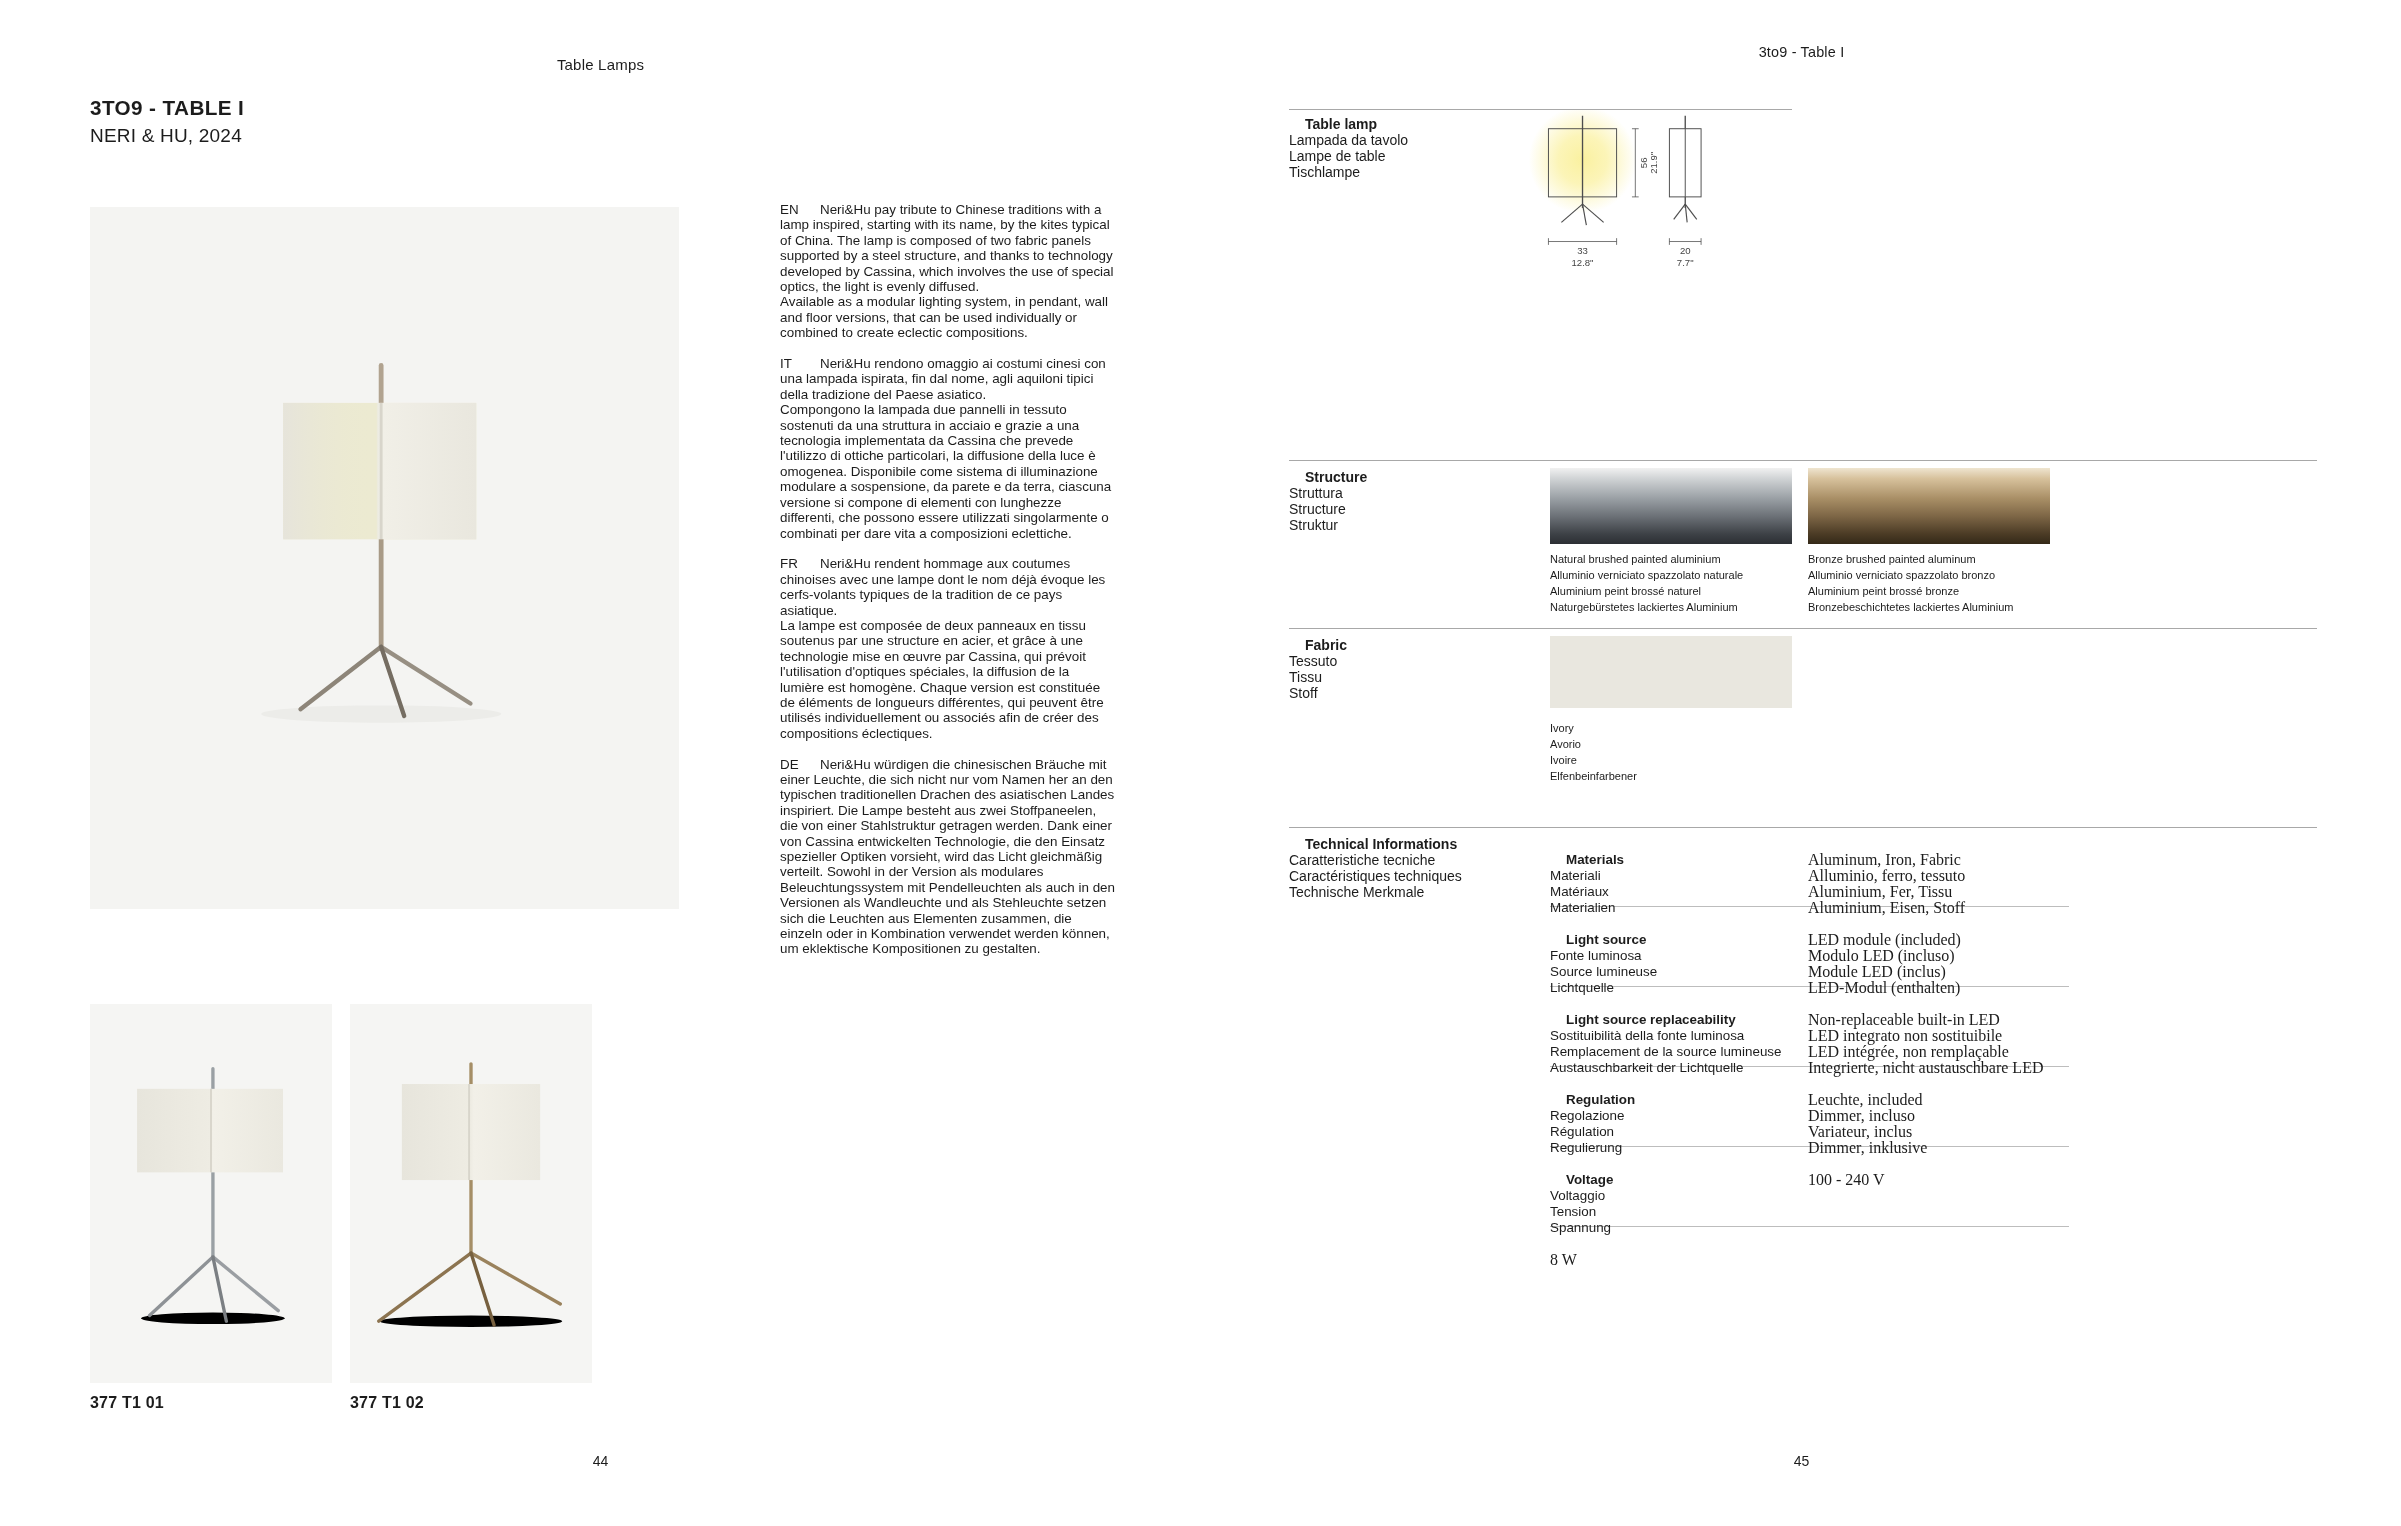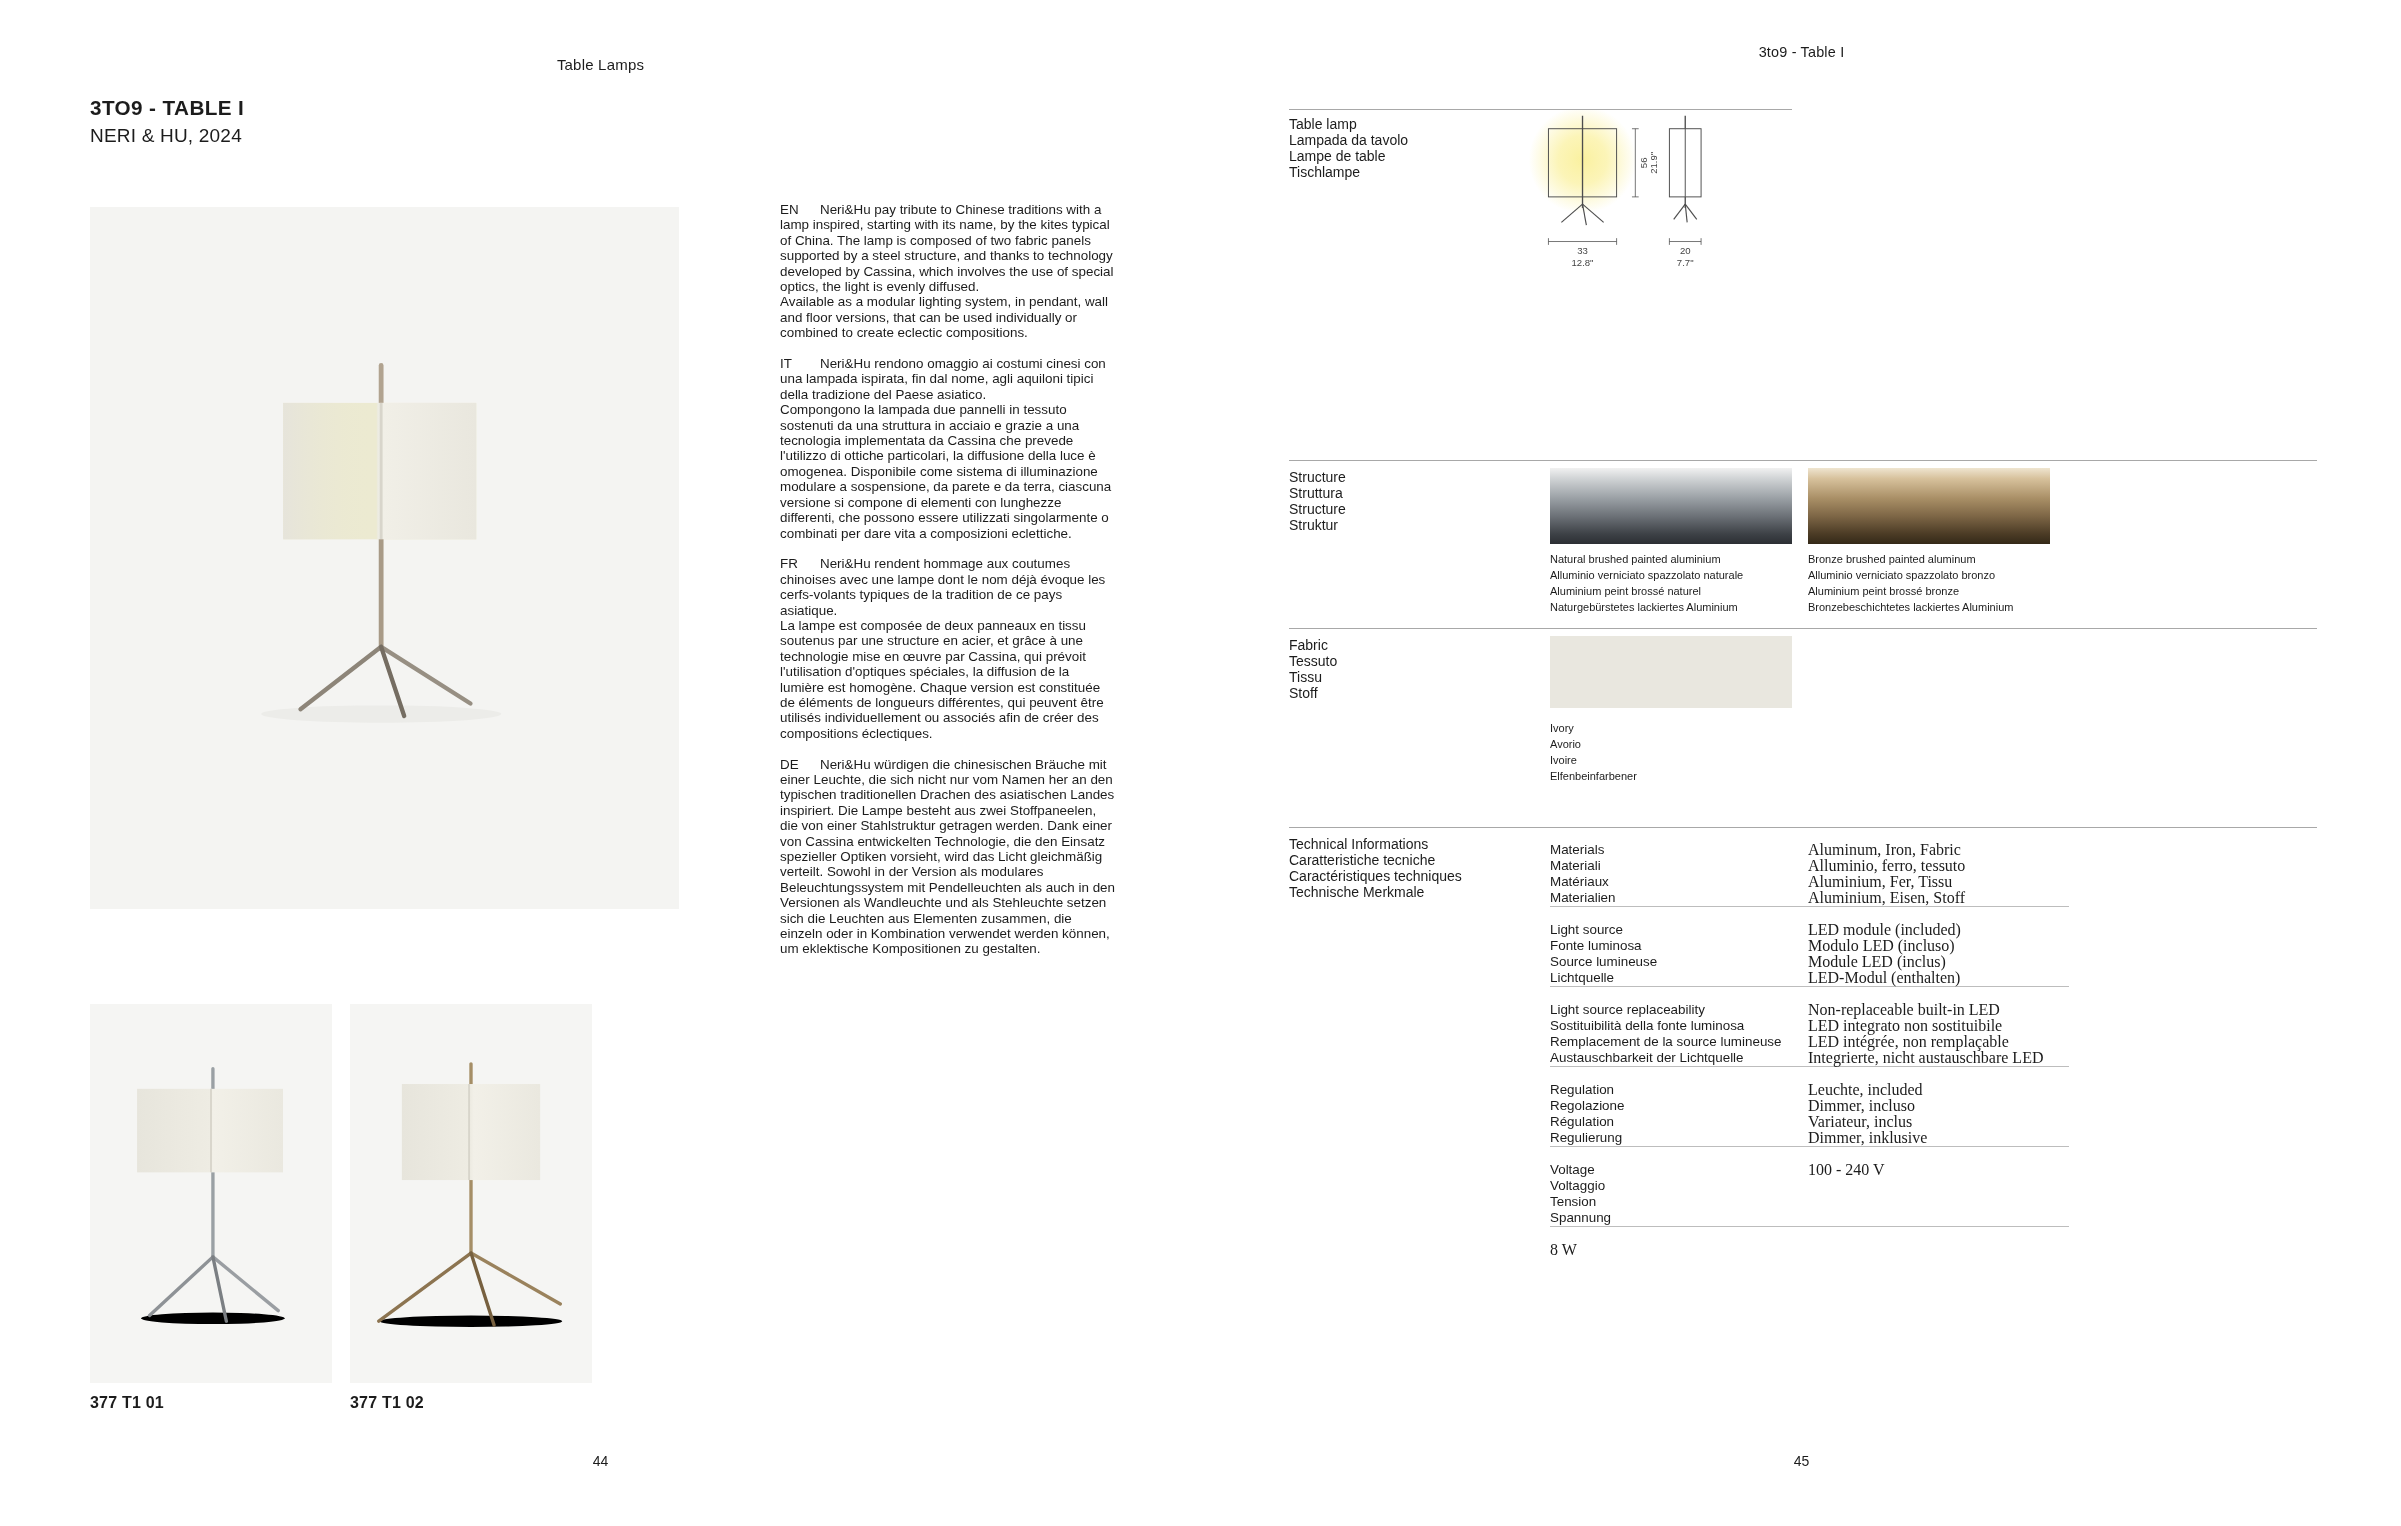--- a/index.html
+++ b/index.html
@@ -26,32 +26,32 @@
   .descriptions p { margin-top:15.4px; }
   .descriptions p:first-child { margin-top:4px; }
   .descriptions .lang { display:inline-block; min-width:40px; }
   .descriptions .desc-text { white-space:pre-line; }
 
   .thumb { position:absolute; width:242px; height:379px; background:#f5f5f3; }
   .thumb-caption { position:absolute; font-size:16px; letter-spacing:0.2px;font-weight:bold; }
 
   .label-block { position:absolute; font-size:14px; line-height:16px; }
   .label-block div { white-space:nowrap; }
-  .b { font-weight:normal; }
+  .b { font-weight:bold;margin-left:16px; }
 
   .swatch { position:absolute; width:242px; }
   .swatch-alu    { height:76px; background:linear-gradient(180deg,#f1f1f1 0%,#d0d3d5 14%,#9aa0a5 40%,#6b7076 64%,#3d4146 87%,#2c2f34 100%); }
   .swatch-bronze { height:76px; background:linear-gradient(180deg,#efe5d0 0%,#d7c19c 14%,#a98f66 40%,#7c6545 64%,#4b3b25 87%,#342918 100%); }
   .swatch-ivory  { height:72px; background:#e9e7df; }
 
   .swatch-caption { position:absolute; width:259px; font-size:11px; line-height:16px; }
   .swatch-caption div { white-space:nowrap; }
 
   .tech-rows { position:absolute; left:1550px; top:827px; width:519px; }
-  .tech-row { display:flex; height:80px; padding-top:15px; border-bottom:1px solid #bdbdbd; }
+  .tech-row { display:flex; height:80px; padding-top:25px; border-bottom:1px solid #bdbdbd; }
   .tech-row:last-child { border-bottom:none; }
   .tech-row .col-label { width:258px; font-size:13.4px; line-height:16px; }
   .tech-row .col-value { flex:1; font-size:16px; line-height:16px;font-family:Liberation Serif, serif; }
 
   .drawing-svg { position:absolute; left:1518px; top:110px; }
   .dim { font-size:10px; fill:#444; font-family:"Liberation Sans","DejaVu Sans",sans-serif; }
 </style>
 </head>
 <body>
 

